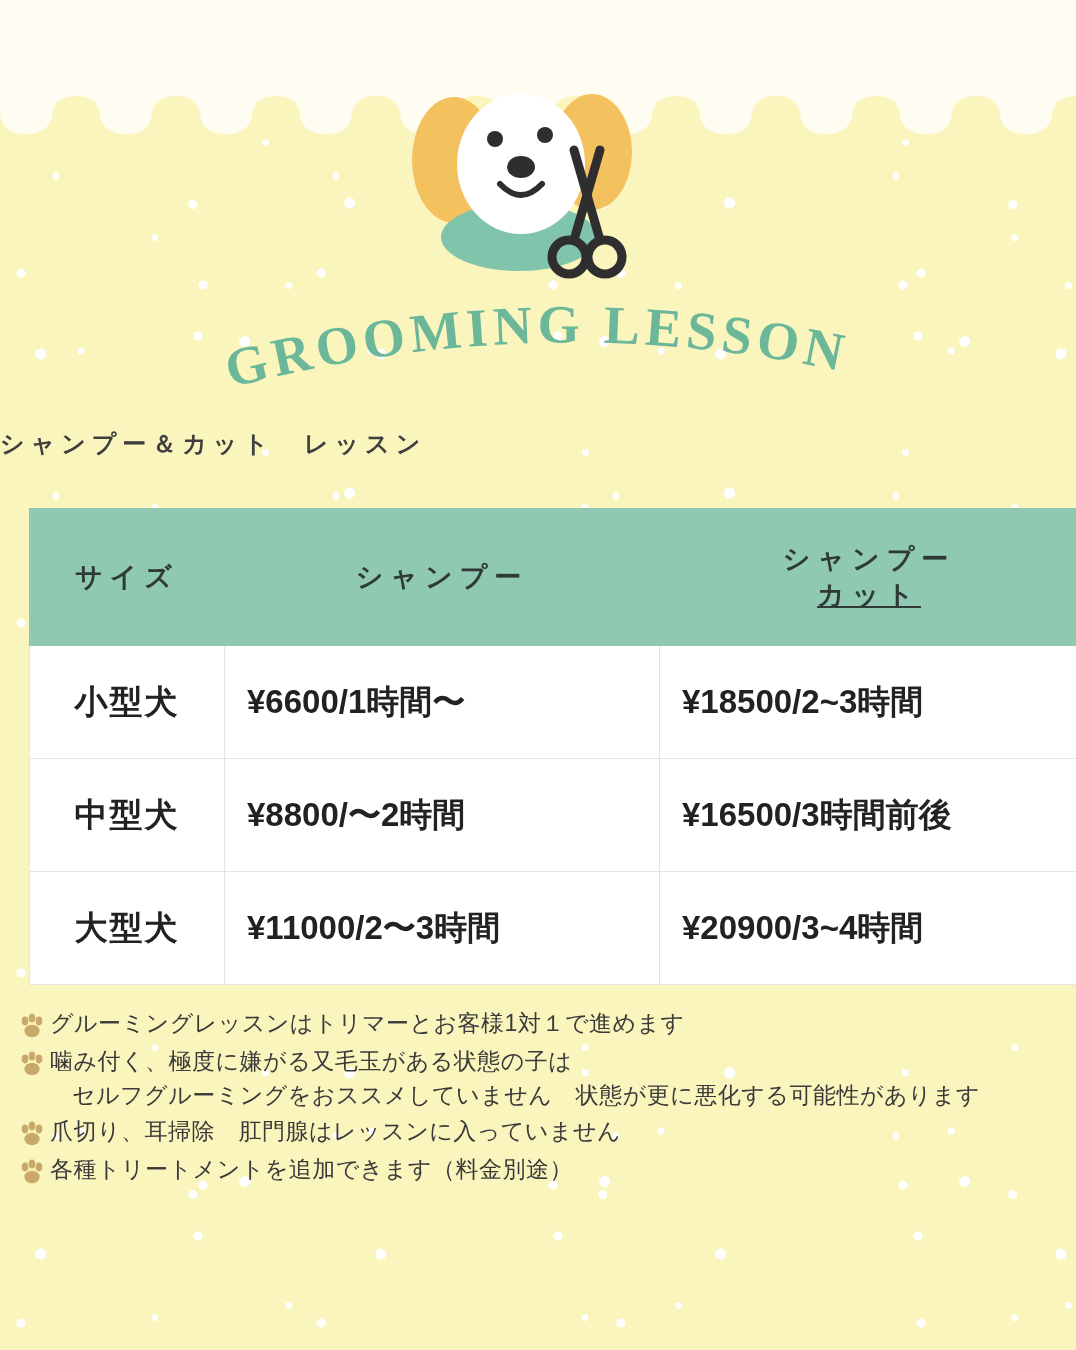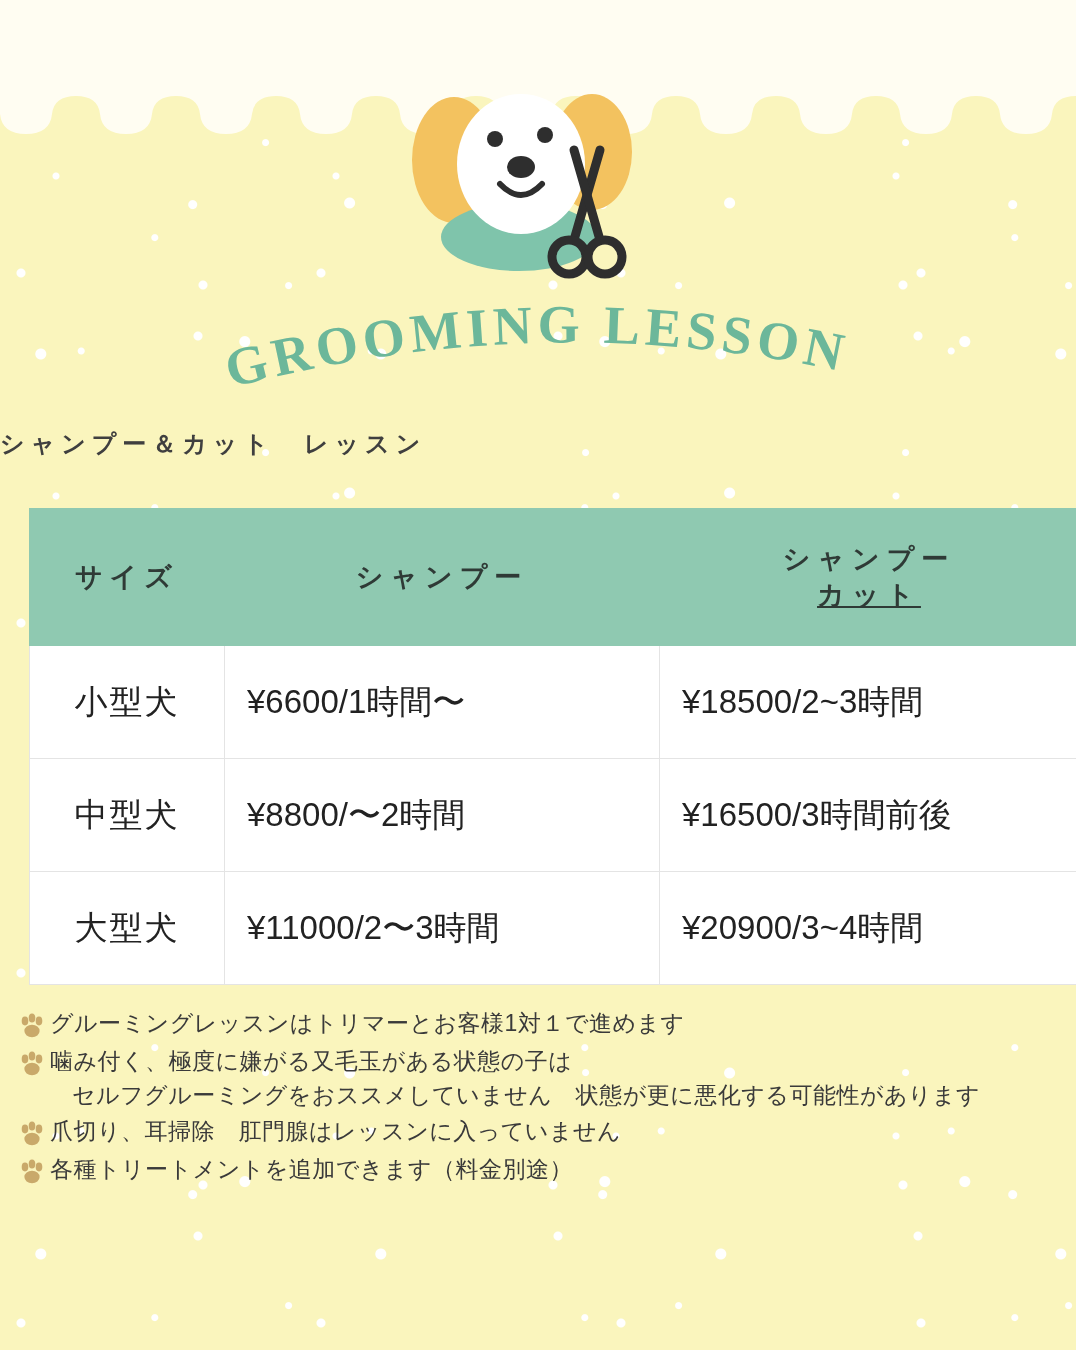--- a/index.html
+++ b/index.html
@@ -118,21 +118,21 @@
     border-color: #8fc9b1;
   }
   .price-table thead th .line2 { display: block; text-decoration: underline; }
   .col-size  { width: 192px; }
   .col-sh    { width: 432px; }
   .col-shcut { width: 416px; }
 
   .price-table tbody td {
     height: 110px;
     font-size: 33px;
-    font-weight: normal;
+    font-weight: bold;
     color: #222;
     vertical-align: middle;
     background: #ffffff;
   }
   .cell-size {
     text-align: center;
     letter-spacing: 2px;
   }
   .cell-price {
     padding-left: 22px;

